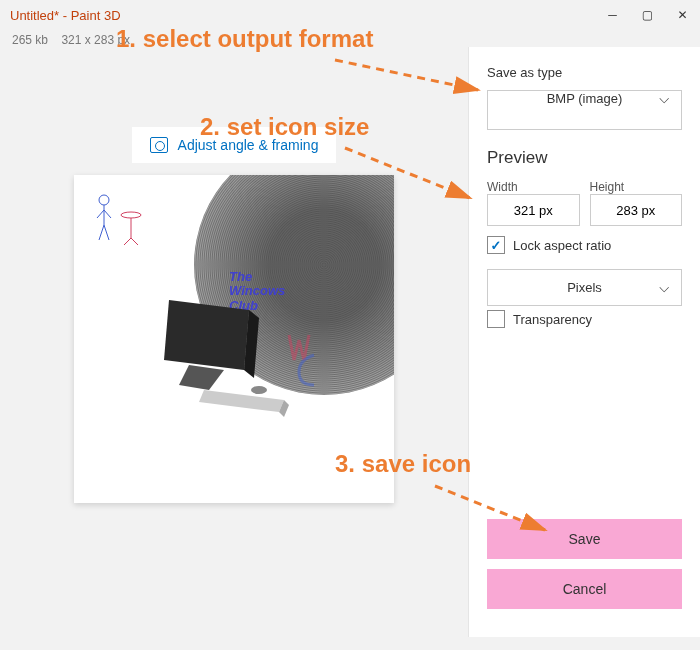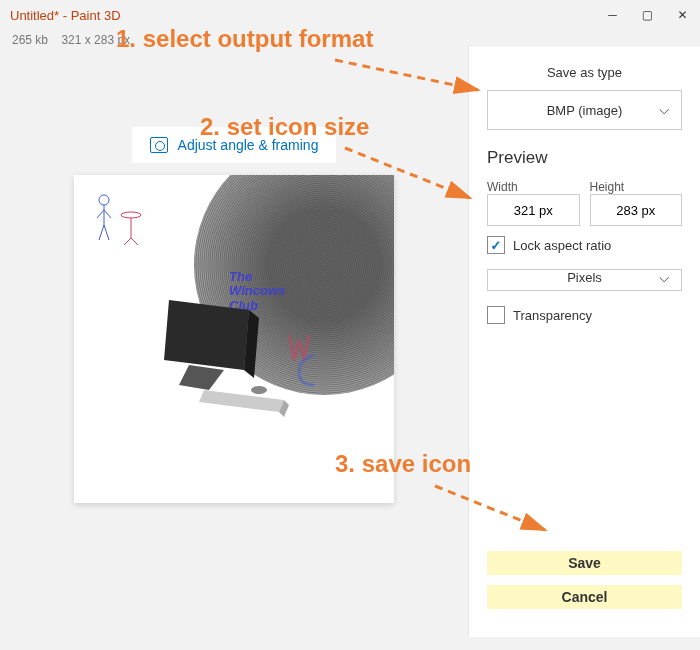--- a/index.html
+++ b/index.html
@@ -17,33 +17,33 @@
 .canvas { width: 320px; height: 328px; background: #fff; box-shadow: 0 2px 6px rgba(0,0,0,0.15); position: relative; overflow: hidden; }
 .doodle { position: absolute; top: 15px; left: 15px; width: 55px; height: 60px; }
 .noise { position: absolute; top: -40px; right: -60px; width: 260px; height: 260px; border-radius: 50%; background: 
   radial-gradient(circle, rgba(90,90,90,0.85) 30%, rgba(150,150,150,0.5) 70%, transparent 100%),
   repeating-radial-gradient(circle, #555 0px, #aaa 1px, #555 2px);
   filter: contrast(1.1); }
 .watermark { position: absolute; top: 95px; left: 155px; color: #4040d0; font-size: 13px; font-style: italic; font-weight: 600; line-height: 1.1; }
 .pc { position: absolute; top: 115px; left: 75px; width: 150px; height: 140px; }
 .wc-sketch { position: absolute; top: 155px; left: 210px; width: 45px; height: 60px; }
 .sidebar { width: 232px; background: #fff; padding: 18px; border-left: 1px solid #e5e5e5; display: flex; flex-direction: column; font-size: 13px; color: #333; }
-.side-label { font-size: 13px; margin-bottom: 10px; text-align: center; }
-.side-select { height: 40px; border: 1px solid #ccc; display: flex; align-items: center; justify-content: center; position: relative; margin-bottom: 18px; cursor: pointer; }
+.side-label { font-size: 13px; margin-bottom: 10px; }
+.side-select { height: 40px; border: 1px solid #ccc; display: flex; align-items: flex-start; justify-content: center; position: relative; margin-bottom: 18px; cursor: pointer; }
 .chev { position: absolute; right: 12px; }
 .preview-h { font-size: 17px; margin-bottom: 12px; }
 .dims { display: flex; gap: 10px; margin-bottom: 10px; }
 .dim-col { flex: 1; }
 .dim-lbl { font-size: 12px; color: #555; margin-bottom: 0; }
 .dim-input { width: 100%; height: 32px; border: 1px solid #ccc; text-align: center; font-size: 13px; }
 .check-row { display: flex; align-items: center; gap: 8px; margin-bottom: 15px; }
 .checkbox { width: 18px; height: 18px; border: 1px solid #888; display: flex; align-items: center; justify-content: center; color: #0071c2; font-weight: bold; }
-.units-select { height: 22px; border: 1px solid #ccc; display: flex; align-items: flex-start; justify-content: center; position: relative; margin-bottom: 15px; cursor: pointer; }
+.units-select { height: 37px; border: 1px solid #ccc; display: flex; align-items: center; justify-content: center; position: relative; margin-bottom: 4px; cursor: pointer; }
 .spacer { flex: 1; }
-.action-btn { height: 24px; background: #fef9c3; display: flex; align-items: center; justify-content: center; margin-bottom: 10px; font-size: 14px; cursor: pointer; font-weight: bold; }
+.action-btn { height: 40px; background: #f9a8d4; display: flex; align-items: center; justify-content: center; margin-bottom: 10px; font-size: 14px; cursor: pointer; }
 .anno { position: absolute; color: #ed7d31; font-weight: bold; font-size: 24px; pointer-events: none; }
 .arrow-svg { position: absolute; pointer-events: none; }
 </style>
 </head>
 <body>
 
 <div class="titlebar">
   <span>Untitled* - Paint 3D</span>
 </div>
 <div class="win-controls">

